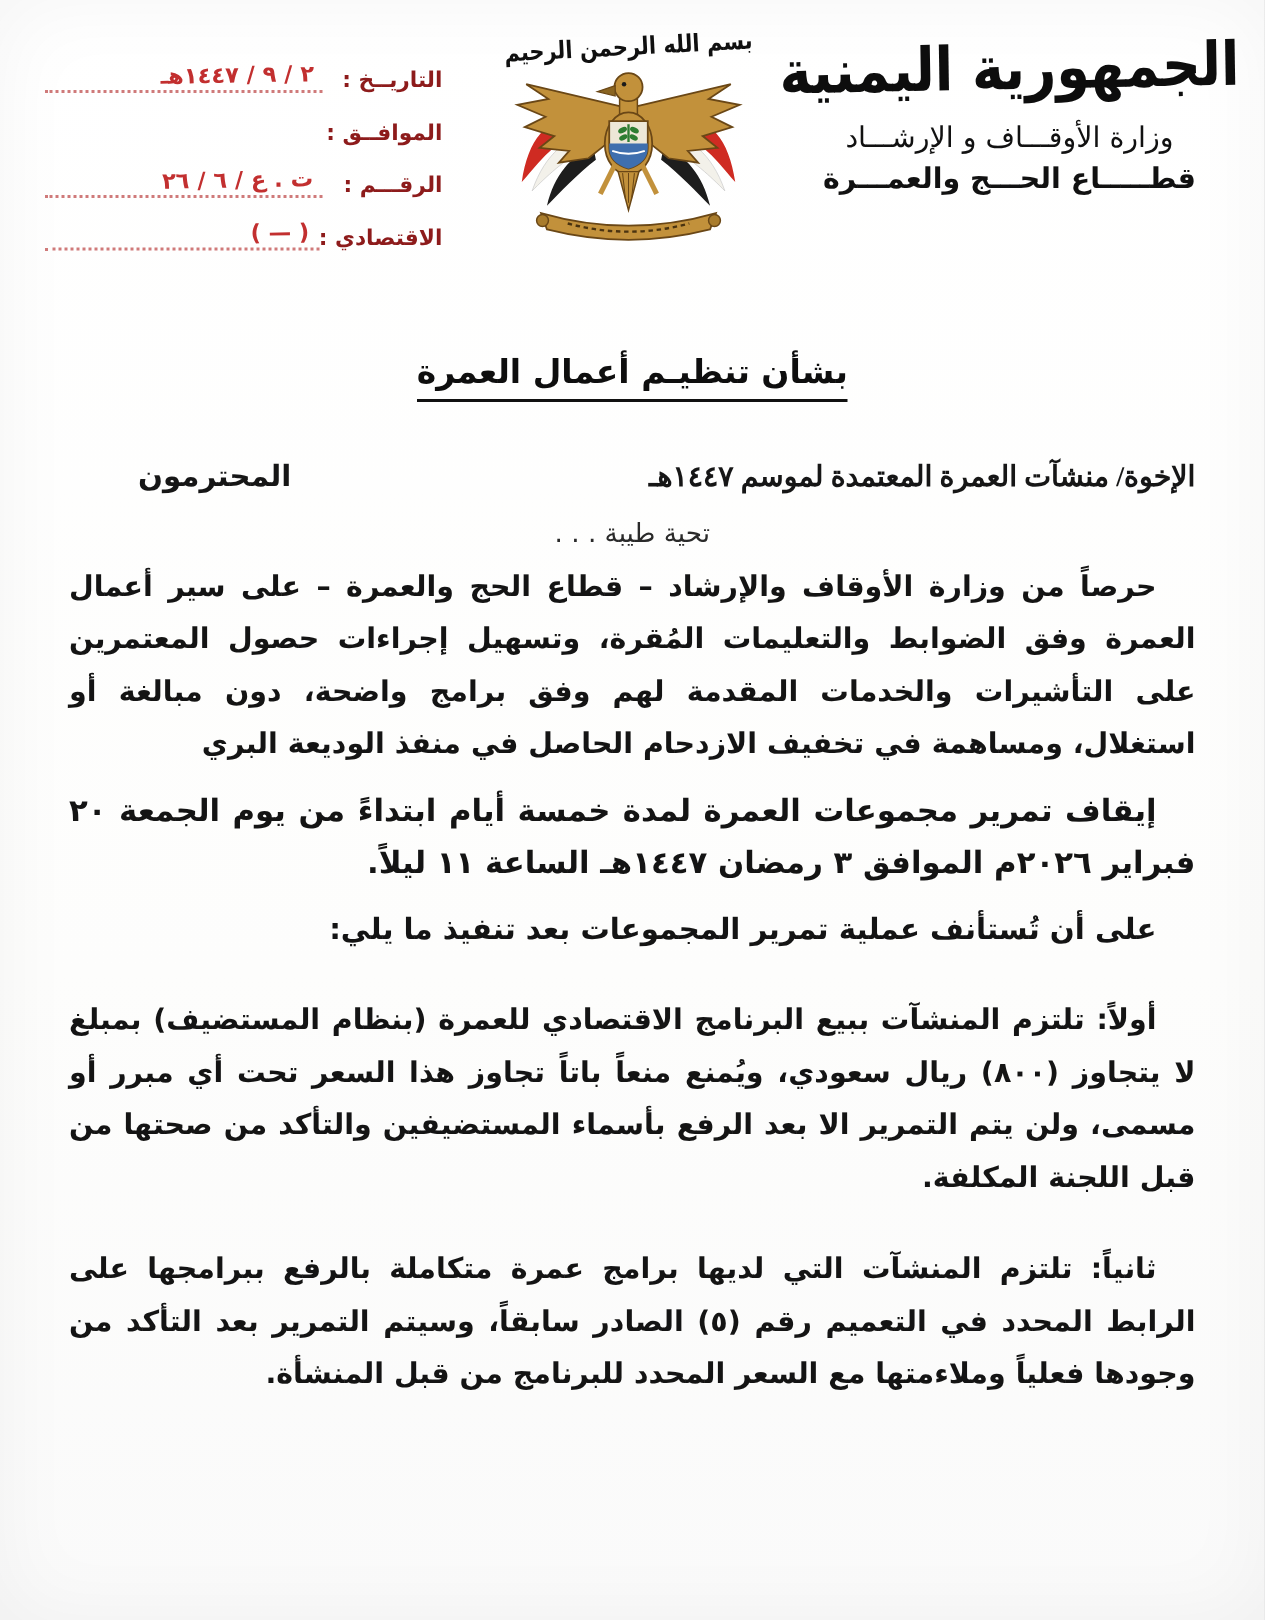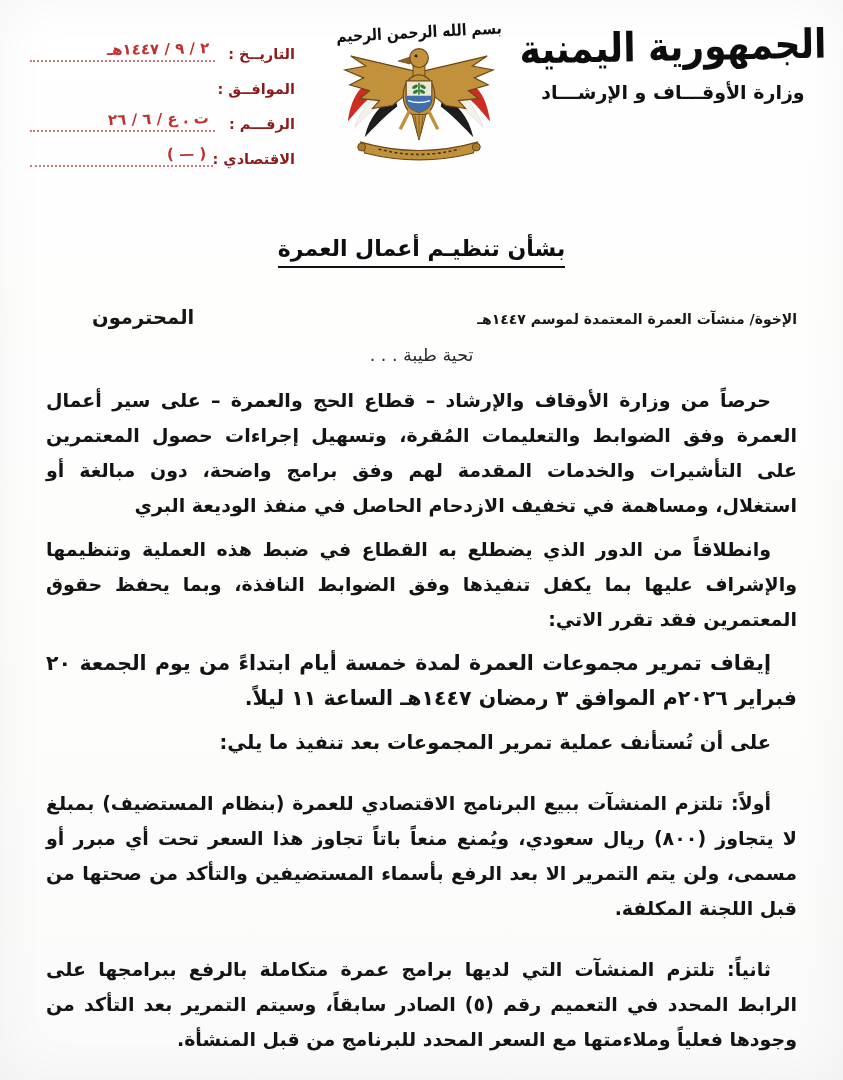--- a/index.html
+++ b/index.html
@@ -12,71 +12,72 @@
     font-family:"DejaVu Sans", sans-serif;
     color:#161616;
   }
   
   .letterhead { position:absolute; top:0; left:0; right:0; height:215px; }
   .ministry-block { position:absolute; top:26px; right:14px; width:312px; text-align:center; }
   .republic-title {
     font-size:36px; font-weight:700; color:#0d0d0d;
     transform:scaleY(1.12) rotate(-1deg); letter-spacing:-1px; white-space:nowrap;
   }
-  .ministry-name { margin-top:14px; font-size:19px; font-weight:700; color:#111; white-space:nowrap; }
+  .ministry-name { margin-top:14px; font-size:19px; font-weight:400; color:#111; white-space:nowrap; }
   .sector-name  { margin-top:5px;  font-size:19px; font-weight:700; color:#111; white-space:nowrap; }
 
   .emblem-block { position:absolute; top:24px; right:336px; width:176px; text-align:center; }
   .bismillah {
     font-size:14px; font-weight:700; color:#101010;
     transform:rotate(-3deg) scaleY(1.15); letter-spacing:-0.5px; white-space:nowrap;
   }
   .emblem-svg { margin-top:4px; }
 
   .meta-block { position:absolute; top:38px; left:30px; width:265px; }
   .meta-row { display:flex; align-items:flex-end; margin-bottom:11px; height:24px; }
   .meta-label { flex:0 0 80px; font-size:14.5px; font-weight:700; color:#8d1b1b; white-space:nowrap; }
   .meta-line {
     flex:1; border-bottom:2px dotted #cf7a7a; display:flex;
-    justify-content:flex-start; align-items:flex-start; padding:0 6px 1px 0; min-height:22px;
+    justify-content:flex-start; align-items:center; padding:0 6px 1px 0; min-height:22px;
   }
   .meta-value { font-size:15px; font-weight:700; color:#c22f2f; transform:rotate(-1deg); white-space:nowrap; }
 
   
   .doc-main { position:absolute; top:236px; left:0; right:0; padding:0 46px; }
   .doc-title { text-align:center; }
   .doc-title + .doc-title { margin-top:18px; }
   .doc-title span {
     display:inline-block; font-size:22px; font-weight:700; color:#0e0e0e;
     border-bottom:2.5px solid #111; padding-bottom:5px;
   }
   .addressee { margin-top:38px; display:flex; justify-content:space-between; align-items:baseline; }
-  .addressee-to { font-size:14px; font-weight:700; }
+  .addressee-to { font-size:19px; font-weight:700;font-family:Liberation Serif, serif; }
   .addressee-honorific { font-size:19.5px; font-weight:700; margin-left:46px; }
   .greeting { margin-top:16px; font-size:17.5px; font-weight:400; color:#2a2a2a; text-align:center; }
 
   .para {
     margin-top:9px; font-size:19px; font-weight:700; line-height:35px;
     text-align:justify; text-indent:26px; color:#141414;
   }
-  .para.intro { margin-top:18px; }
+  .para.intro { margin-top:8px; }
   .para.decision { font-size:20.5px; line-height:35px; }
   .para.resume { font-size:19.5px; }
   .para.item { margin-top:26px; }
 </style>
 </head>
 <body>
 
 <div class="page">
 
   <header class="letterhead">
 
     <div class="ministry-block">
       <div class="republic-title">الجمهورية اليمنية</div>
       <div class="ministry-name">وزارة الأوقـــاف و الإرشـــاد</div>
+      <div class="sector-name">قطـــــاع الحـــج والعمـــرة</div>
     </div>
 
     <div class="emblem-block">
       <div class="bismillah">بسم الله الرحمن الرحيم</div>
       <svg class="emblem-svg" width="168" height="126" viewBox="0 0 170 127" aria-hidden="true">
 
         <g>
           <path d="M64,36 C34,30 18,44 13,78 C17,74 22,67 29,60 C38,51 50,44 63,41 Z" fill="#cf2b22"></path>
           <path d="M63,42 C44,48 29,58 20,84 C29,75 41,63 60,53 Z" fill="#f3f1ea" stroke="#cccccc" stroke-width="0.5"></path>
           <path d="M61,53 C46,61 35,73 30,94 C39,85 51,72 63,63 Z" fill="#1d1d1d"></path>
@@ -151,21 +152,20 @@
     </div>
 
     <div class="addressee">
       <span class="addressee-to">الإخوة/ منشآت العمرة المعتمدة لموسم ١٤٤٧هـ</span>
       <span class="addressee-honorific">المحترمون</span>
     </div>
 
     <div class="greeting">تحية طيبة . . .</div>
 
     <p class="para intro">حرصاً من وزارة الأوقاف والإرشاد – قطاع الحج والعمرة – على سير أعمال العمرة وفق الضوابط والتعليمات المُقرة، وتسهيل إجراءات حصول المعتمرين على التأشيرات والخدمات المقدمة لهم وفق برامج واضحة، دون مبالغة أو استغلال، ومساهمة في تخفيف الازدحام الحاصل في منفذ الوديعة البري</p>
-    <p class="para">وانطلاقاً من الدور الذي يضطلع به القطاع في ضبط هذه العملية وتنظيمها والإشراف عليها بما يكفل تنفيذها وفق الضوابط النافذة، وبما يحفظ حقوق المعتمرين فقد تقرر الاتي:</p>
     <p class="para decision">إيقاف تمرير مجموعات العمرة لمدة خمسة أيام ابتداءً من يوم الجمعة ٢٠ فبراير ٢٠٢٦م الموافق ٣ رمضان ١٤٤٧هـ الساعة ١١ ليلاً.</p>
     <p class="para resume">على أن تُستأنف عملية تمرير المجموعات بعد تنفيذ ما يلي:</p>
     <p class="para item">أولاً: تلتزم المنشآت ببيع البرنامج الاقتصادي للعمرة (بنظام المستضيف) بمبلغ لا يتجاوز (٨٠٠) ريال سعودي، ويُمنع منعاً باتاً تجاوز هذا السعر تحت أي مبرر أو مسمى، ولن يتم التمرير الا بعد الرفع بأسماء المستضيفين والتأكد من صحتها من قبل اللجنة المكلفة.</p>
     <p class="para item">ثانياً: تلتزم المنشآت التي لديها برامج عمرة متكاملة بالرفع ببرامجها على الرابط المحدد في التعميم رقم (٥) الصادر سابقاً، وسيتم التمرير بعد التأكد من وجودها فعلياً وملاءمتها مع السعر المحدد للبرنامج من قبل المنشأة.</p>
 
   </main>
 
 </div>
 
 </body></html>

